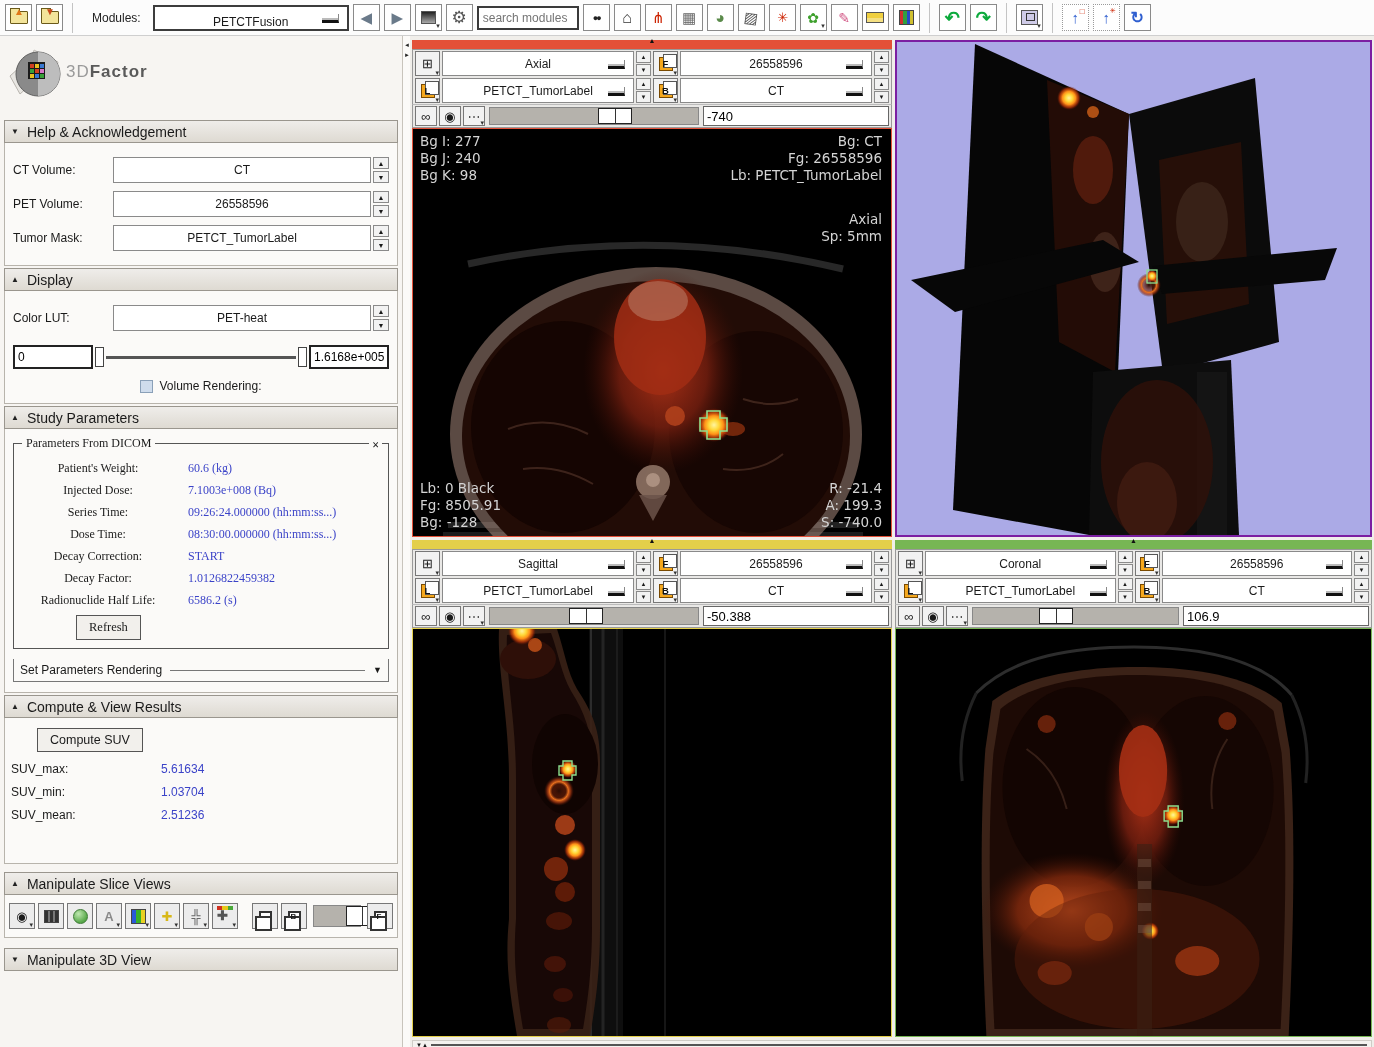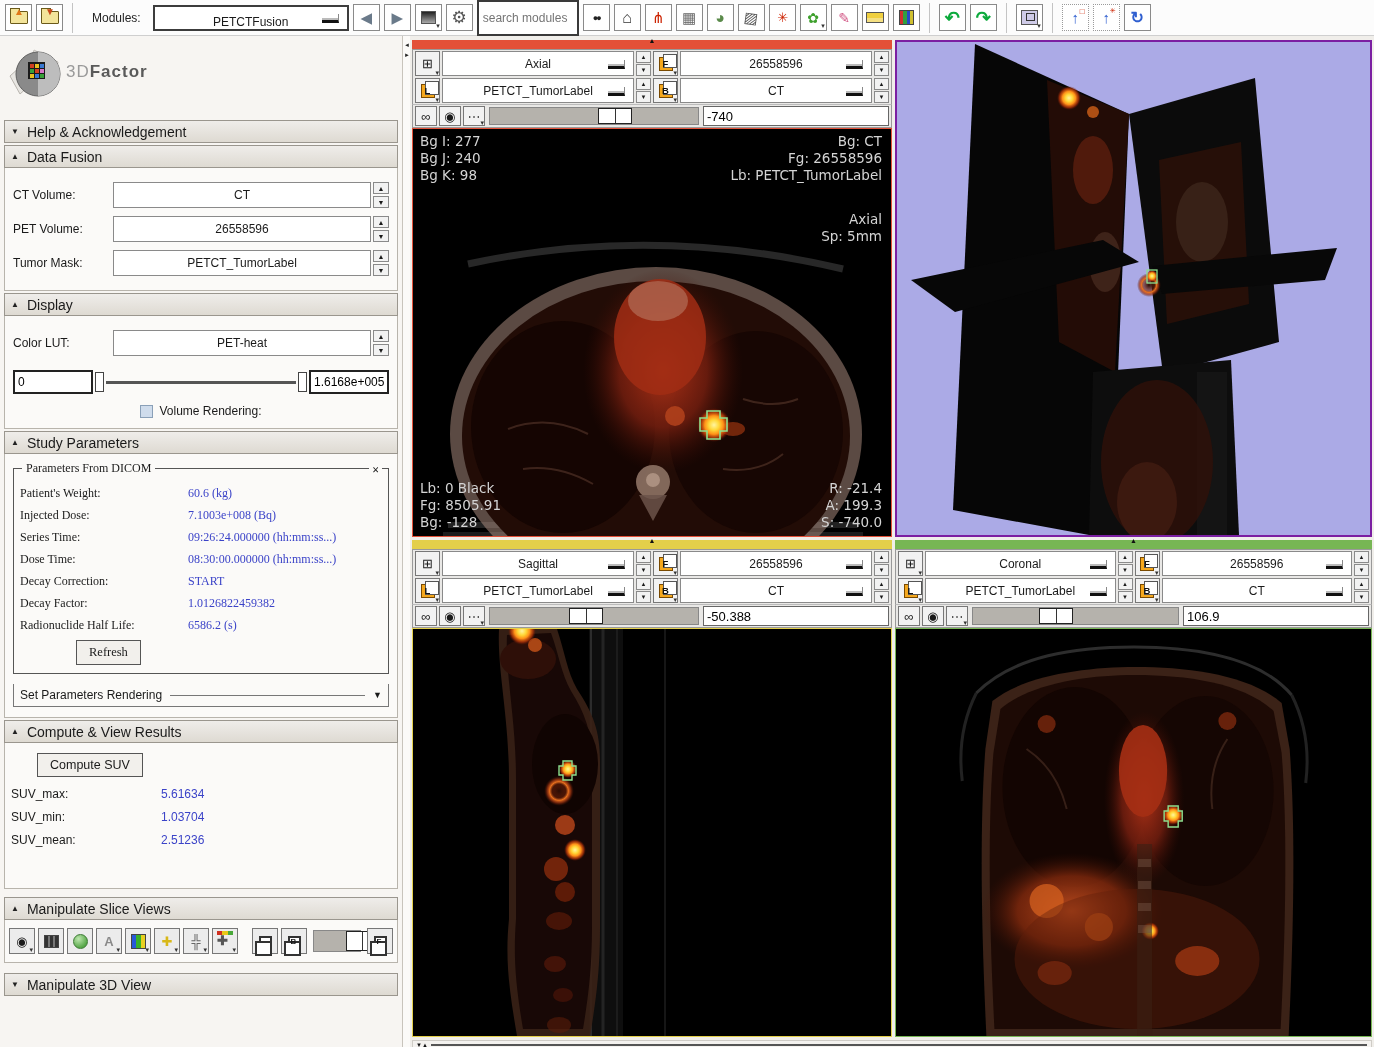--- a/index.html
+++ b/index.html
@@ -11,21 +11,21 @@
              border-bottom:1px solid #cfcfcf; display:flex; align-items:center; padding:0 5px; gap:4px; }
   .tbtn { width:27px; height:27px; background:#fff; border:1px solid #8a8a8a; display:flex;
           align-items:center; justify-content:center; font-size:15px; position:relative; cursor:pointer; }
   .tbtn.dotted { border:1px dotted #9a9a9a; }
   .tsep { width:1px; height:30px; background:#c4c4c4; margin:0 5px; }
   .tlabel { margin:0 8px 0 10px; color:#222; }
   .tcombo { width:196px; height:26px; border:2px solid #3c3c3c; background:#fff; display:flex;
             align-items:flex-end; justify-content:center; position:relative; cursor:pointer; }
   .ddmark { position:absolute; right:8px; bottom:6px; width:17px; height:9px;
             border-bottom:3px solid #111; border-right:1px solid #888; box-shadow:0 -6px 0 -4px #bbb inset; }
-  .search { width:102px; height:36px; border:2px solid #3a3a3a; padding:0 4px; font-size:12px;
+  .search { width:102px; height:24px; border:2px solid #3a3a3a; padding:0 4px; font-size:12px;
             font-family:"Liberation Sans",sans-serif; color:#333; }
   .g-green { color:#0caa3c; font-weight:bold; font-size:18px; }
   .g-blue  { color:#2f5fd0; font-weight:bold; }
   .g-red   { color:#cc2200; }
   .g-pink  { color:#d05080; }
   .folder { width:18px; height:13px; background:#f3e49a; border:1px solid #6b5a1a; border-radius:1px; position:relative; }
   .folder::before { content:""; position:absolute; left:-1px; top:-4px; width:8px; height:3px;
                     background:#f3e49a; border:1px solid #6b5a1a; border-bottom:none; }
   .fold-arrow { position:absolute; font-size:10px; color:#e07818; top:1px; left:8px; font-weight:bold; }
   .darksq { width:15px; height:13px; background:linear-gradient(#222,#aaa); border:1px solid #555; }
@@ -61,21 +61,21 @@
   .range-row { display:flex; align-items:center; margin:14px 2px 6px 2px; gap:2px; }
   .rinput { width:80px; height:24px; border:2px solid #222; padding:0 3px; font-size:12px; font-family:"Liberation Sans",sans-serif;}
   .bracket { width:9px; height:20px; background:#fff; border:1px solid #444; position:relative; cursor:ew-resize; }
   .groove { flex:1; height:3px; background:#555; }
   .chk-row { display:flex; align-items:center; justify-content:center; gap:6px; margin:10px 0 4px 0; }
   .chkbox { width:13px; height:13px; background:#cfdcec; border:1px solid #8aa0b8; cursor:pointer; }
   .gbox { border:1px solid #555; margin:8px 2px; position:relative; padding:10px 6px 8px 6px;font-family:Liberation Serif, serif; }
   .gbox-title { position:absolute; top:-8px; left:8px; background:#fbfaf8; padding:0 4px; }
   .gbox-x { position:absolute; top:-6px; right:6px; background:#fbfaf8; padding:0 3px; font-weight:bold; cursor:pointer; }
   .prow { display:flex; margin:7px 0; }
-  .prow .pl { width:168px; text-align:left; padding-right:12px; }
+  .prow .pl { width:168px; text-align:center; padding-right:12px; }
   .prow .pv { color:#3b43c8; }
   .btn { display:inline-block; background:#f2f0ec; border:1px solid #555; padding:4px 12px; font-size:12.5px; cursor:pointer; }
   .manual-hdr { display:flex; align-items:center; border:1px solid #777; border-top:none; margin:10px 2px 4px 2px;
                 padding:4px 6px; gap:8px; background:#fbfaf8; cursor:pointer; }
   .manual-hdr .dash { flex:1; border-top:1px solid #777; }
   .suv-row { display:flex; margin:9px 0; }
   .suv-row .pl { width:150px; text-align:left; padding-right:28px; }
   .suv-row .pv { color:#3b43c8; }
   .msv-bar { display:flex; align-items:center; gap:3px; padding:8px 4px; background:#fbfaf8;
              border:1px solid #b8b4ac; border-top:none; margin:0 4px; }
@@ -255,23 +255,20 @@
         <rect x="27" y="32" width="4" height="4" fill="#3878d0"></rect>
         <rect x="32" y="32" width="4" height="4" fill="#38a038"></rect>
     </svg>
     <div class="brand"><span class="b3d">3D</span><span class="bsl">Factor</span></div>
   </div>
 
   <div class="sec down">
       <span class="t">Help &amp; Acknowledgement</span>
     </div>
 
-  <div class="sec up">
-      <span class="t">Data Fusion</span>
-    </div>
   <div class="body-box">
     <div class="frow">
       <span class="lb">CT Volume:</span>
       <div class="kcombo">
           <span>CT</span>
         </div>
       <div class="kspin">
           <i>▲</i>
           <i>▼</i>
         </div>

